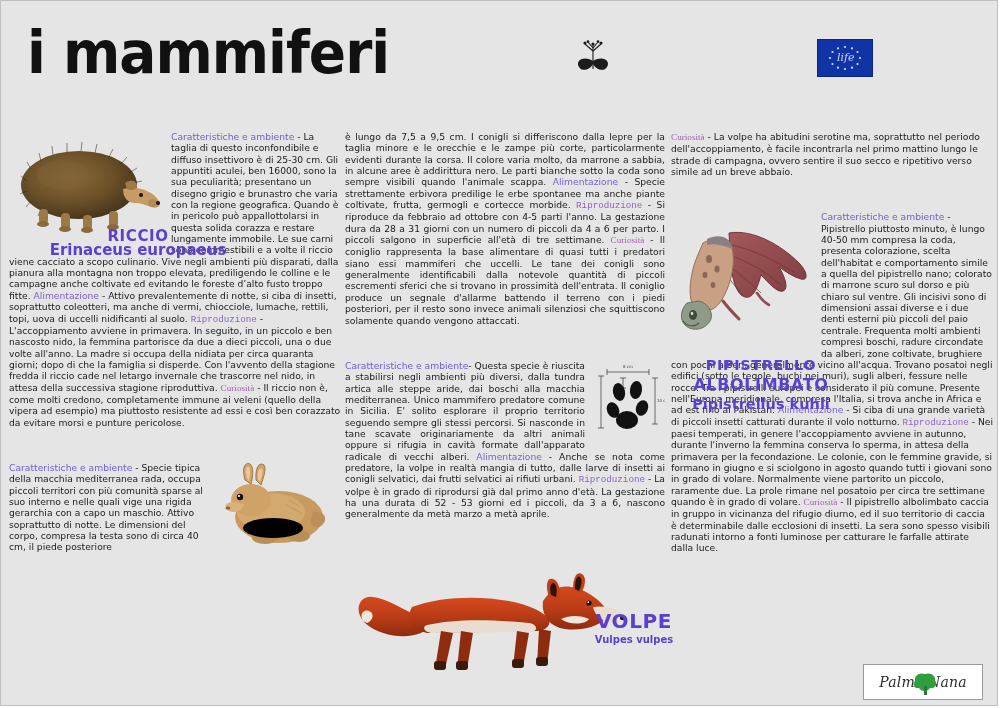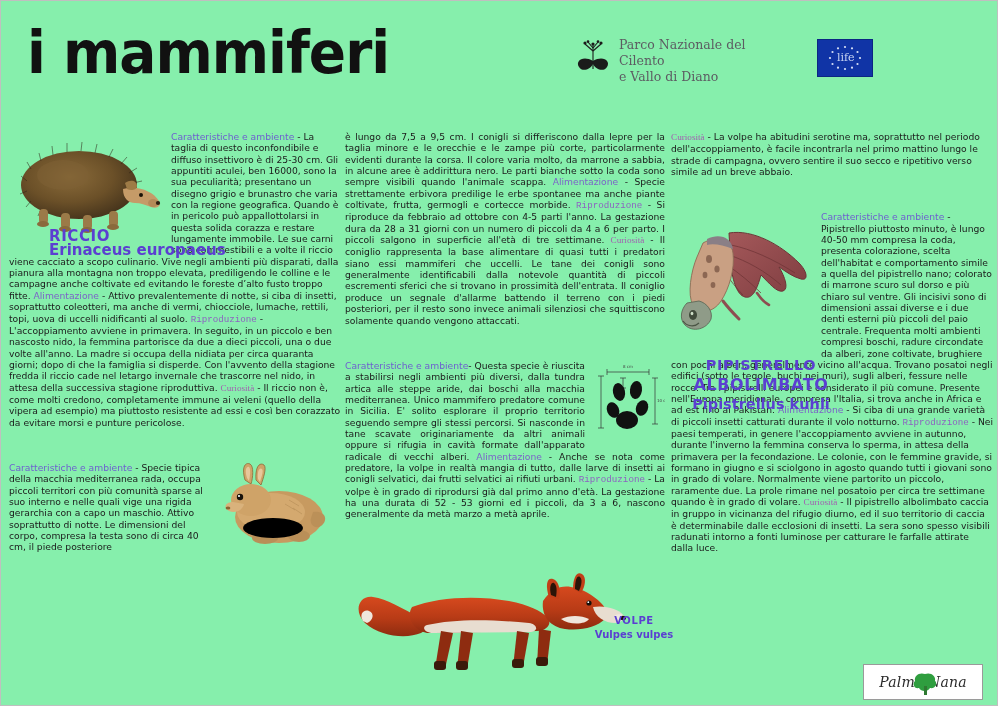--- a/index.html
+++ b/index.html
@@ -1,38 +1,38 @@
 <!DOCTYPE html>
 <html><head>
 <meta charset="utf-8">
 <style>
   html,body{margin:0;padding:0;background:#ffffff;}
   body{width:1000px;height:708px;overflow:hidden;
        font-family:"DejaVu Sans","Liberation Sans",sans-serif;}
   .page{position:relative;width:998px;height:706px;border:1px solid #bfbfbf;
-        box-sizing:border-box;background:#86efac;overflow:hidden;}
+        box-sizing:border-box;background:#e5e5e5;overflow:hidden;}
 
   
   .header{position:absolute;left:0;top:0;width:998px;height:104px;}
   .title{position:absolute;left:26px;top:18px;font-size:55px;font-weight:bold;
          letter-spacing:-1px;color:#111;
          font-family:"DejaVu Sans","Liberation Sans",sans-serif;
          transform:scaleY(1.06);transform-origin:left top;}
 
   .logo-park{position:absolute;left:572px;top:36px;width:210px;height:44px;}
   .park-mark{position:absolute;left:0;top:2px;width:40px;height:40px;}
   .park-text{position:absolute;left:46px;top:0px;width:170px;
              font-family:"DejaVu Serif","Liberation Serif",serif;
              font-size:12.5px;line-height:16px;color:#5c5c62;}
 
   .logo-eu{position:absolute;left:816px;top:38px;width:54px;height:36px;
            background:#1034a6;border:1px solid #0b2682;}
   .eu-stars{position:absolute;left:0;top:0;width:54px;height:36px;}
   .eu-life{position:absolute;left:19px;top:11px;width:16px;height:14px;
-           color:#c9d4f2;font-size:11px;
+           color:#c9d4f2;font-size:11px;font-style:italic;
            font-family:"DejaVu Serif","Liberation Serif",serif;line-height:14px;}
 
   .logo-wwf{position:absolute;left:928px;top:26px;width:54px;height:58px;}
   .wwf-word{position:absolute;left:0;top:44px;width:54px;text-align:center;
             font-size:13px;font-weight:bold;color:#111;letter-spacing:-0.3px;}
 
   
   .col{position:absolute;top:118px;
        font-family:"DejaVu Sans","Liberation Sans",sans-serif;
        font-size:9.2px;line-height:11.35px;color:#1b1b1b;}
@@ -48,34 +48,34 @@
   .spacer-lg{height:22px;}
 
   
   .sp-name{color:#5b3fd1;font-weight:bold;letter-spacing:.6px;}
   .sp-lat{color:#5b3fd1;font-weight:bold;}
 
   
   .riccio-wrap{position:relative;}
   .img-riccio{float:left;width:152px;height:118px;margin:2px 6px 0 4px;
               position:relative;}
-  .riccio-label{position:absolute;left:40px;top:112px;width:210px;
-                text-align:left;z-index:5;}
+  .riccio-label{position:absolute;left:24px;top:112px;width:210px;
+                text-align:center;z-index:5;}
   .riccio-label .n1{font-size:15px;}
   .riccio-label .n2{font-size:15px;display:block;margin-top:2px;}
 
   
   .img-coniglio{float:right;width:122px;height:92px;margin:0 6px 0 8px;
                 position:relative;}
 
   
   .img-volpe{position:absolute;left:356px;top:560px;width:270px;height:116px;}
   .volpe-label{position:absolute;left:568px;top:608px;width:130px;
                text-align:center;}
-  .volpe-label .n1{font-size:10px;}
+  .volpe-label .n1{font-size:20px;}
   .volpe-label .n2{font-size:10px;display:block;margin-top:1px;}
 
   
   .paw-box{float:right;width:72px;height:76px;margin:2px 0 2px 8px;
            position:relative;}
 
   
   .img-bat{float:left;width:140px;height:140px;margin:4px 8px 0 2px;
            position:relative;}
   .bat-label{position:absolute;left:672px;top:356px;width:176px;
@@ -114,24 +114,20 @@
           <line x1="20" y1="9" x2="25" y2="3"></line>
         </g>
         <circle cx="12" cy="4" r="1.6" fill="#1b1b1b"></circle>
         <circle cx="28" cy="4" r="1.6" fill="#1b1b1b"></circle>
         <circle cx="20" cy="5" r="1.6" fill="#1b1b1b"></circle>
         <circle cx="15" cy="2.6" r="1.3" fill="#1b1b1b"></circle>
         <circle cx="25" cy="2.6" r="1.3" fill="#1b1b1b"></circle>
         <path d="M20 22 C10 16 2 22 6 28 C9 33 17 31 20 25 Z" fill="#1b1b1b"></path>
         <path d="M20 22 C30 16 38 22 34 28 C31 33 23 31 20 25 Z" fill="#1b1b1b"></path>
       </svg>
-      <div class="park-text">
-        <div>Parco Nazionale del Cilento</div>
-        <div>e Vallo di Diano</div>
-      </div>
     </div>
 
     <div class="logo-eu">
       <svg class="eu-stars" viewBox="0 0 54 36">
         <g fill="#d8e0f6">
           <circle cx="27" cy="7" r="1.1"></circle>
             <circle cx="34" cy="8.3" r="1.1"></circle>
           <circle cx="39.5" cy="12" r="1.1"></circle>
             <circle cx="42" cy="18" r="1.1"></circle>
           <circle cx="39.5" cy="24" r="1.1"></circle>

